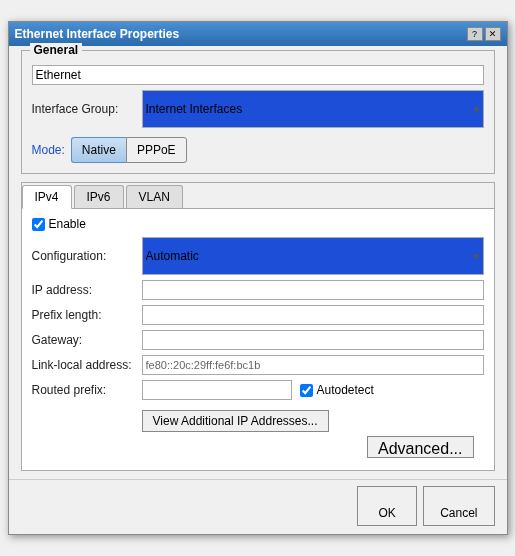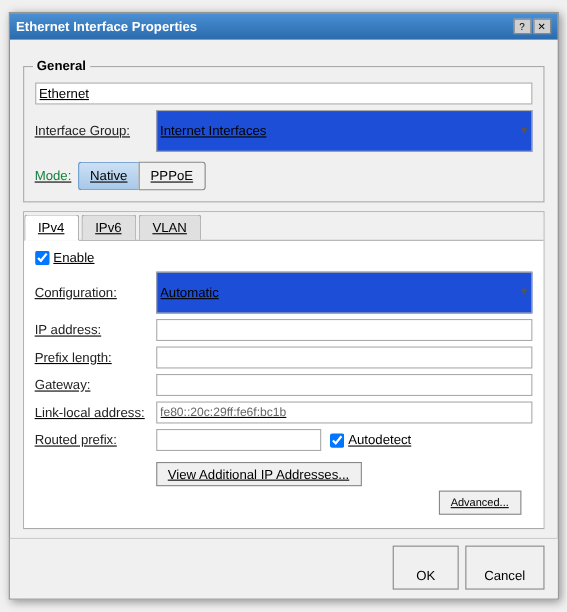--- a/index.html
+++ b/index.html
@@ -43,22 +43,21 @@
       background: #d0d0d0;
       border: 1px solid #888;
       font-size: 9px;
       display: flex;
       align-items: center;
       justify-content: center;
       cursor: pointer;
       color: #000;
     }
     .dialog-content {
-      padding: 24px 12px 8px 12px;
-      text-decoration: underline;
+      padding: 4px 12px 8px 12px;
     }
     .group-box {
       border: 1px solid #aaa;
       padding: 6px 10px 10px 10px;
       margin-bottom: 8px;
       position: relative;
     }
     .group-box-title {
       position: absolute;
       top: -8px;
@@ -118,21 +117,21 @@
       margin-bottom: 5px;
     }
     .mode-row {
       display: flex;
       align-items: center;
       justify-content: flex-end;
       margin-top: 4px;
     }
     .mode-label {
       margin-right: 6px;
-      color: #15803d;
+      color: #1d4ed8;
     }
     .mode-btn {
       padding: 2px 10px;
       border: 1px solid #888;
       background: #f0f0f0;
       cursor: pointer;
       font-size: 12px;
       height: 26px;
     }
     .mode-btn.active {
@@ -231,21 +230,21 @@
       cursor: pointer;
       font-size: 12px;
       min-width: 60px;
       height: 24px;
     }
     .advanced-btn {
       padding: 3px 10px;
       border: 1px solid #888;
       background: #f0f0f0;
       cursor: pointer;
-      font-size: 10px;
+      font-size: 16px;
       height: 22px;
     }
     input[type="checkbox"] {
       width: 13px;
       height: 13px;
       cursor: pointer;
     }
     .general-top-area {
       margin-top: 8px;
     }

